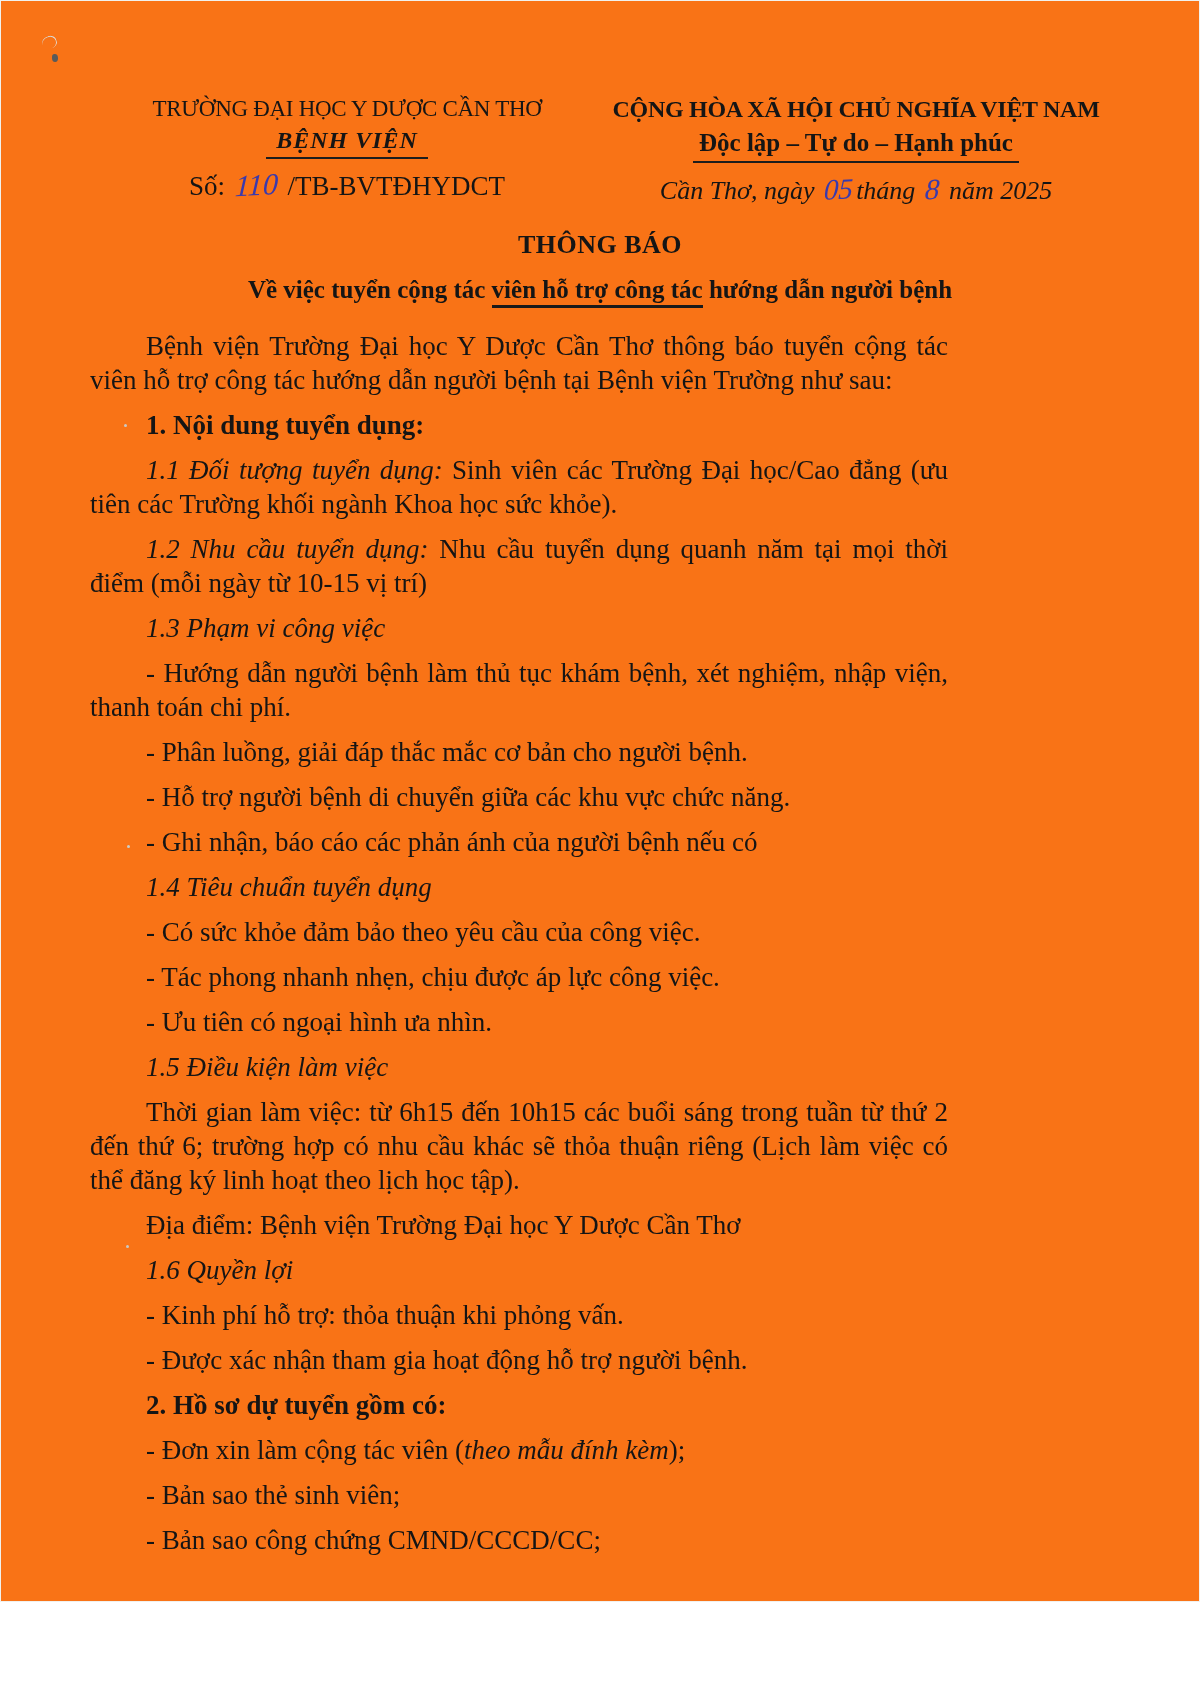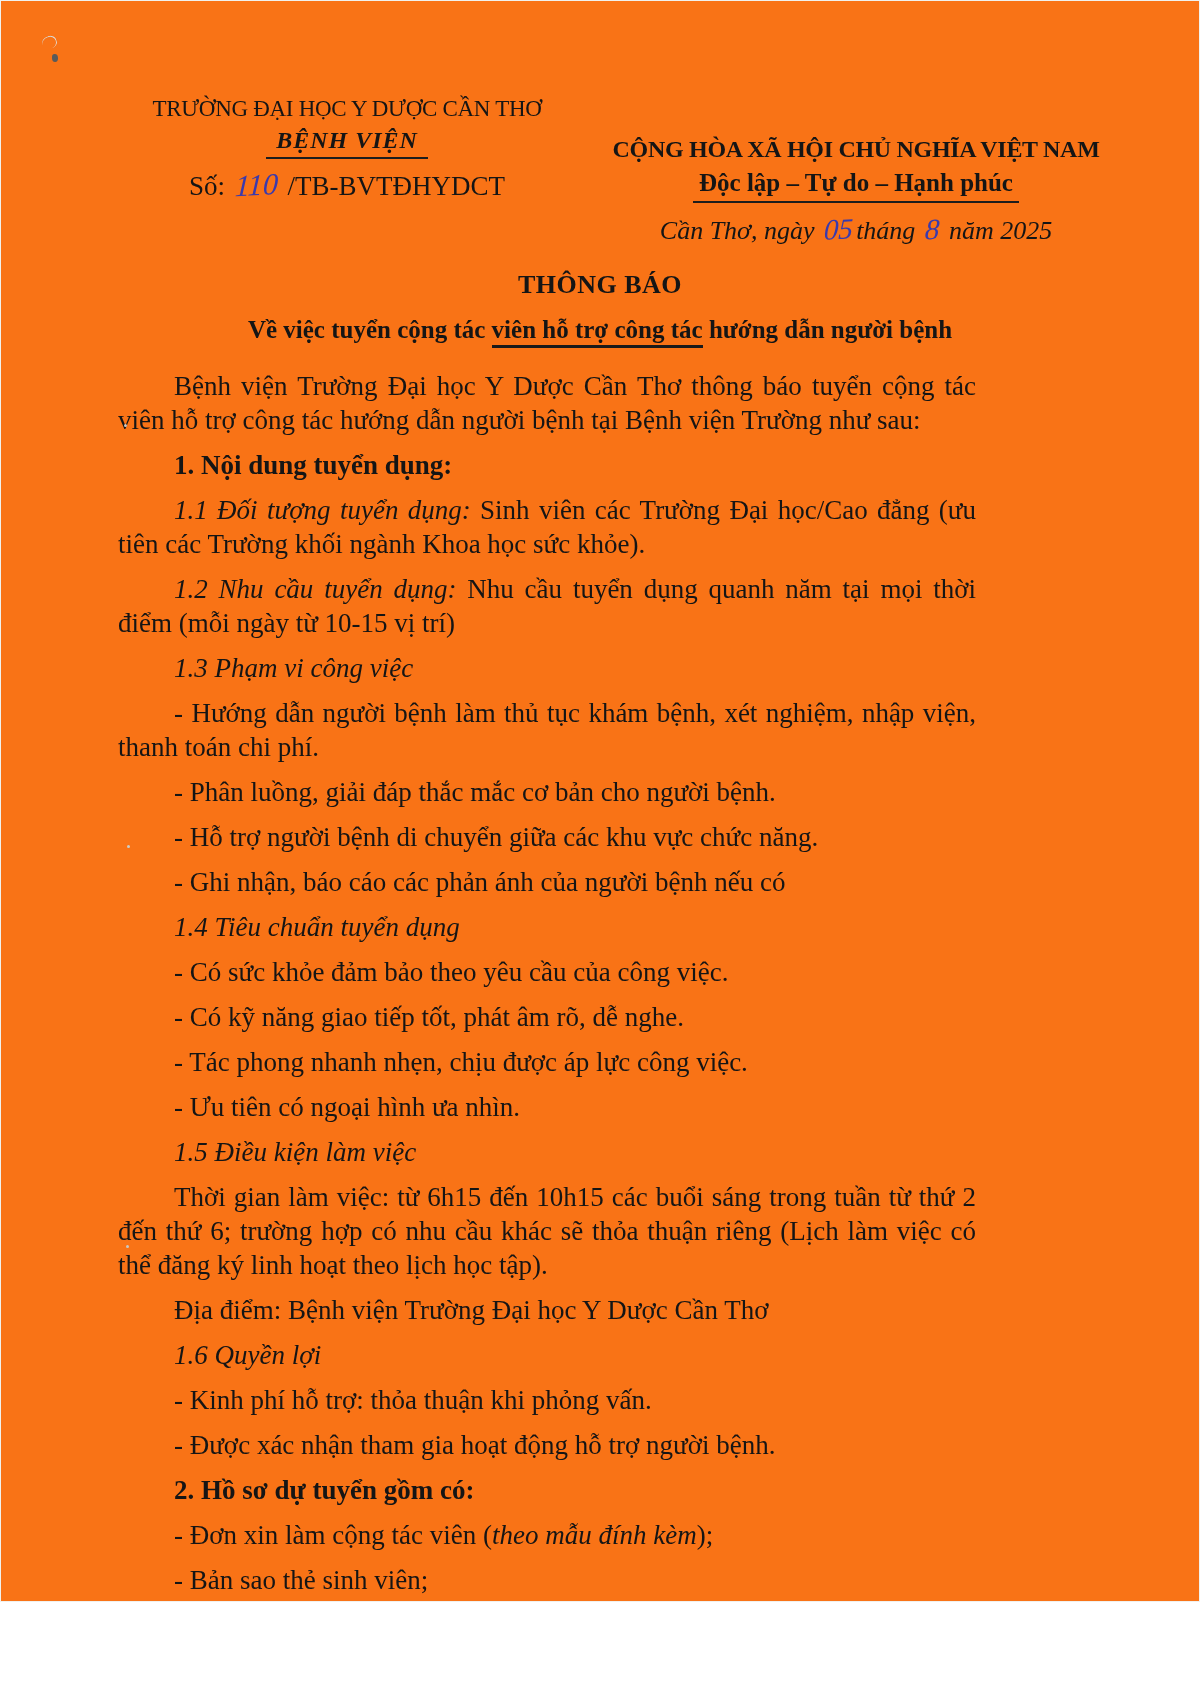--- a/index.html
+++ b/index.html
@@ -8,21 +8,21 @@
     width:1200px;height:1602px;
     background:#f97316;
     overflow:hidden;
     font-family:"Liberation Serif","DejaVu Serif",serif;
     color:#151515;
     box-shadow:inset 0 0 0 1px #f1f1ee;
   }
   
   .header{display:flex;padding-top:96px;}
   .hcol-left{width:474px;margin-left:110px;text-align:center;}
-  .hcol-right{width:520px;margin-left:12px;text-align:center;margin-top:40px;}
+  .hcol-right{width:520px;margin-left:12px;text-align:center;}
   .org-parent{font-size:23px;letter-spacing:-0.3px;white-space:nowrap;}
   .org-unit{
     display:inline-block;font-size:24px;font-weight:bold;letter-spacing:1px;
     border-bottom:2px solid #1d1d1d;padding:0 10px 3px;margin-top:5px;font-style:italic;
   }
   .doc-number{font-size:27px;margin-top:11px;white-space:nowrap;}
   .motto1{font-size:24px;font-weight:bold;letter-spacing:-0.3px;white-space:nowrap;}
   .motto2{
     display:inline-block;font-size:25px;font-weight:bold;
     border-bottom:2px solid #1d1d1d;padding:0 6px 4px;margin-top:6px;white-space:nowrap;
@@ -32,21 +32,21 @@
     color:#3a3aad;font-style:italic;display:inline-block;
     transform:rotate(-3deg) skewX(-6deg);
     font-size:1.12em;line-height:1;padding:0 3px;
   }
   
   .title{margin-top:24px;text-align:center;font-size:26px;font-weight:bold;letter-spacing:0.5px;}
   .subtitle{margin-top:16px;text-align:center;font-size:25px;font-weight:bold;}
   .subtitle .u{border-bottom:3px solid #1a1a1a;padding-bottom:2px;}
   
   .doc-body{
-    width:858px;margin:25px 0 0 118px;
+    width:858px;margin:25px 0 0 90px;
     font-size:27px;line-height:34px;text-align:justify;
   }
   .doc-body p{margin:0 0 11px 0;text-indent:56px;}
   .lead{font-weight:normal;font-style:italic;}
   .bold{font-weight:bold;}
   .it{font-style:italic;}
   
   .speck{position:absolute;border-radius:50%;background:#8a8a8a;}
   .sp1{left:52px;top:54px;width:6px;height:8px;background:#5a5a5a;border-radius:45% 60% 50% 55%;}
   .sp2{left:42px;top:36px;width:14px;height:12px;background:transparent;
@@ -111,21 +111,20 @@
     <p><span class="lead">1.2 Nhu cầu tuyển dụng:</span><span> Nhu cầu tuyển dụng quanh năm tại mọi thời điểm (mỗi ngày từ 10-15 vị trí)</span></p>
 
     <p class="lead">1.3 Phạm vi công việc</p>
     <p>- Hướng dẫn người bệnh làm thủ tục khám bệnh, xét nghiệm, nhập viện, thanh toán chi phí.</p>
     <p>- Phân luồng, giải đáp thắc mắc cơ bản cho người bệnh.</p>
     <p>- Hỗ trợ người bệnh di chuyển giữa các khu vực chức năng.</p>
     <p>- Ghi nhận, báo cáo các phản ánh của người bệnh nếu có</p>
 
     <p class="lead">1.4 Tiêu chuẩn tuyển dụng</p>
     <p>- Có sức khỏe đảm bảo theo yêu cầu của công việc.</p>
-    <p>- Có kỹ năng giao tiếp tốt, phát âm rõ, dễ nghe.</p>
     <p>- Tác phong nhanh nhẹn, chịu được áp lực công việc.</p>
     <p>- Ưu tiên có ngoại hình ưa nhìn.</p>
 
     <p class="lead">1.5 Điều kiện làm việc</p>
     <p>Thời gian làm việc: từ 6h15 đến 10h15 các buổi sáng trong tuần từ thứ 2 đến thứ 6; trường hợp có nhu cầu khác sẽ thỏa thuận riêng (Lịch làm việc có thể đăng ký linh hoạt theo lịch học tập).</p>
     <p>Địa điểm: Bệnh viện Trường Đại học Y Dược Cần Thơ</p>
 
     <p class="lead">1.6 Quyền lợi</p>
     <p>- Kinh phí hỗ trợ: thỏa thuận khi phỏng vấn.</p>
     <p>- Được xác nhận tham gia hoạt động hỗ trợ người bệnh.</p>

